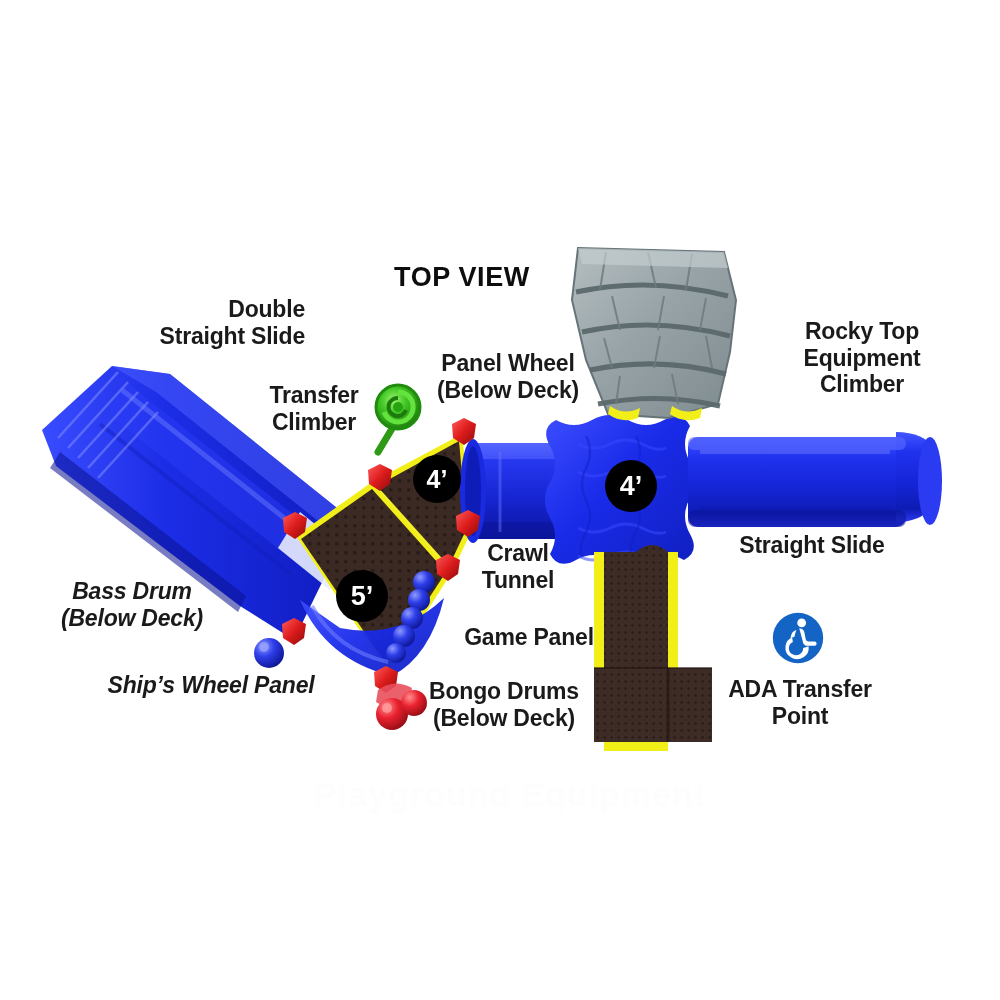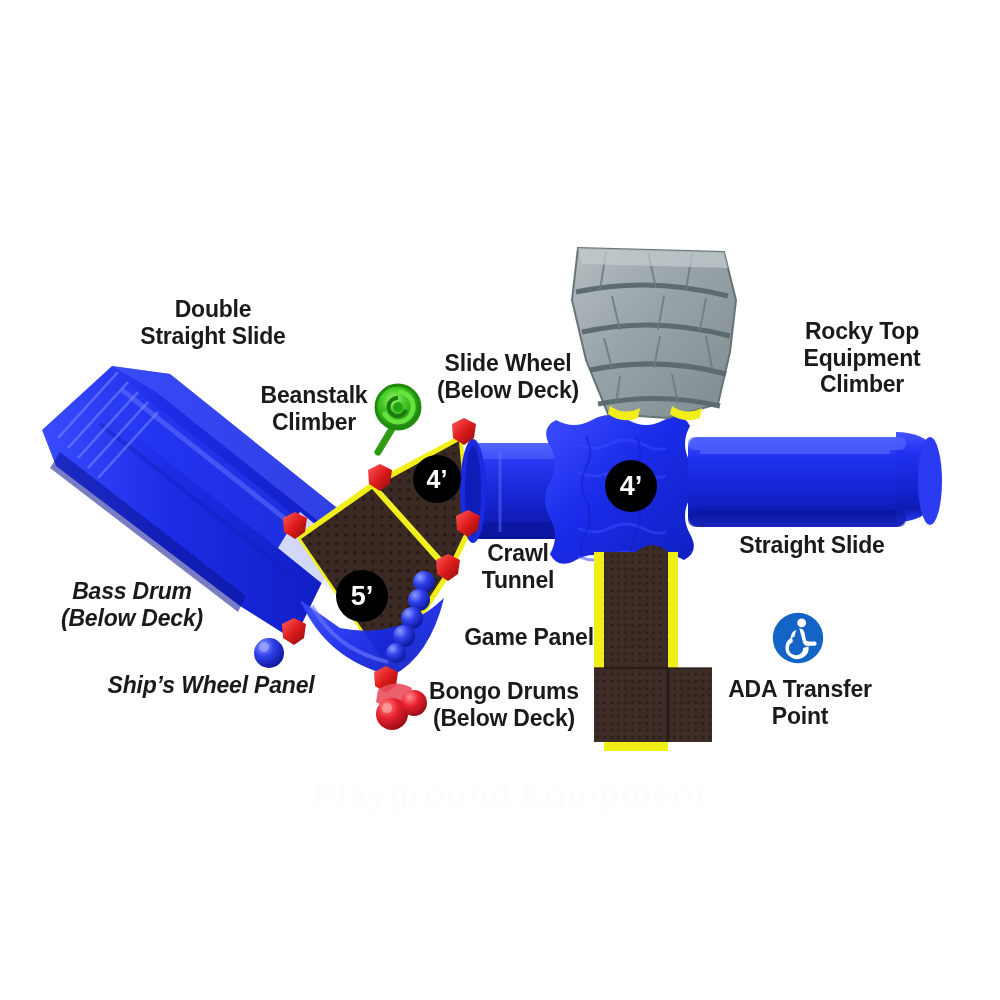--- a/index.html
+++ b/index.html
@@ -310,37 +310,38 @@
 
       <path d="M 668 668 v 74" stroke="#241713" stroke-width="3" opacity="0.7"></path>
       <path d="M 594 668 h 118" stroke="#241713" stroke-width="2" opacity="0.6"></path>
     </g>
   </svg>
 
   <div class="badge" id="badge-deck-5">5’</div>
   <div class="badge" id="badge-deck-4a">4’</div>
   <div class="badge" id="badge-deck-4b">4’</div>
 
+  <div id="title">TOP VIEW</div>
 
   <svg id="ada-icon" viewBox="0 0 64 64">
     <circle cx="32" cy="32" r="31" fill="#1364c4"></circle>
     <circle cx="36.5" cy="13.5" r="5.4" fill="#ffffff"></circle>
     <path d="M 33.5 20 q 5.5 0.5 6.4 5.2 l 1.6 8.2 q 0.6 3 3.8 3 h 7.2 q 2.4 0 2.4 2.6 q 0 2.6 -2.4 2.6 h -8.6 q -4.6 0 -5.7 -4.2 l -1.2 -4.6" fill="#ffffff"></path>
     <path d="M 45 42 q 1.2 9 -6.2 13.6 q -8.2 5 -15.6 0.2 q -7.6 -4.9 -6.6 -13.8 q 0.9 -7.8 8.2 -10.6 l 0.9 5.4 q -4.6 2.2 -4.9 7.2 q -0.4 6 5.2 8.4 q 5.6 2.3 9.8 -1.6 q 2.8 -2.6 2.6 -6.4 Z" fill="#ffffff"></path>
     <path d="M 30 22 q -4.8 1.2 -6.2 6 l -1.2 4.6 q 2.2 -1.6 5 -2.2 l 1.4 -5.6 Z" fill="#ffffff"></path>
   </svg>
 
   <div id="watermark">Playground Equipment</div>
 
   <div id="labels-layer">
-      <div class="lbl" style="left: 108px; top: 296px; width: 210px;">Double
+      <div class="lbl" style="left: 95px; top: 296px; width: 210px; text-align: right;">Double
 Straight Slide</div>
-      <div class="lbl" style="left: 238px; top: 382px; width: 152px;">Beanstalk
+      <div class="lbl" style="left: 238px; top: 382px; width: 152px;">Transfer
 Climber</div>
-      <div class="lbl" style="left: 428px; top: 350px; width: 160px;">Slide Wheel
+      <div class="lbl" style="left: 428px; top: 350px; width: 160px;">Panel Wheel
 (Below Deck)</div>
       <div class="lbl" style="left: 744px; top: 318px; width: 236px;">Rocky Top Equipment
 Climber</div>
       <div class="lbl" style="left: 736px; top: 532px; width: 152px;">Straight Slide</div>
       <div class="lbl" style="left: 470px; top: 540px; width: 96px;">Crawl
 Tunnel</div>
       <div class="lbl" style="left: 434px; top: 624px; width: 142px; margin-left: 24px;">Game Panel</div>
       <div class="lbl" style="left: 54px; top: 578px; width: 156px; font-style: italic;">Bass Drum
 (Below Deck)</div>
       <div class="lbl" style="left: 100px; top: 672px; width: 222px; font-style: italic;">Ship’s Wheel Panel</div>

